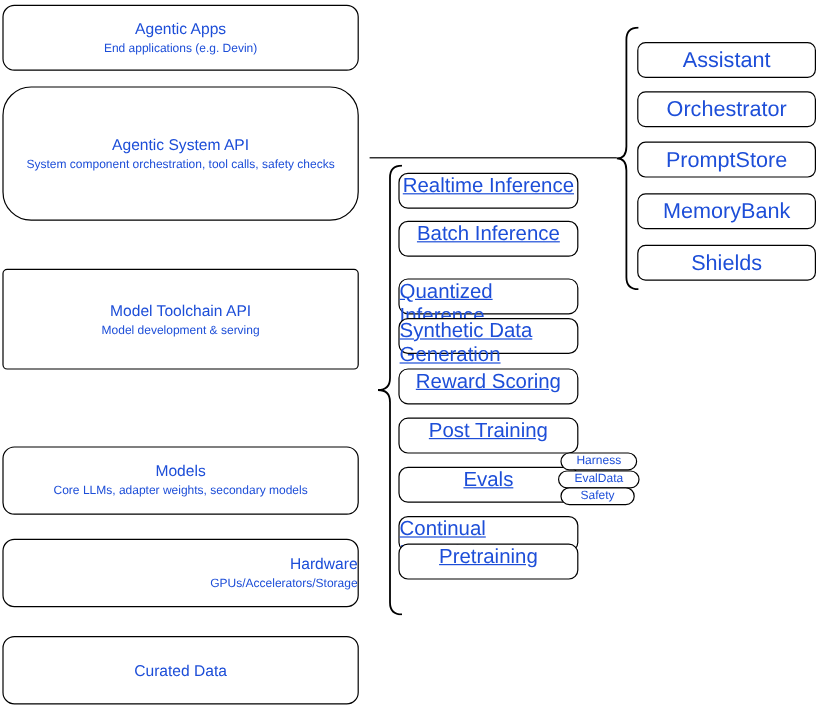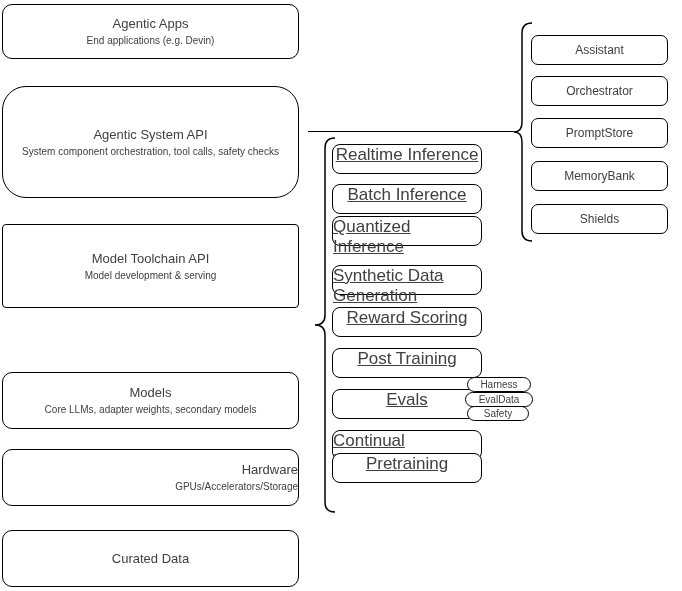--- a/index.html
+++ b/index.html
@@ -2,21 +2,21 @@
 <html><head>
 <meta charset="utf-8">
 <style>
   html, body { margin:0; padding:0; background:#ffffff; }
   .canvas {
     position: relative;
     width: 682px;
     height: 591px;
     background: #ffffff;
     font-family: "Liberation Sans", sans-serif;
-    color: #404040;
+    color: #1d4ed8;
     overflow: hidden;
   }
 
   
   .panel {
     position: absolute;
     left: 2px;
     width: 297px;
     background: #ffffff;
     border: 1.5px solid #000000;
@@ -24,21 +24,21 @@
     display: flex;
     flex-direction: column;
     align-items: center;
     justify-content: center;
     text-align: center;
     gap: 3px;
   }
   .panel .t { font-size: 13px; line-height: 16px; }
   .panel .s { font-size: 10px; line-height: 12px; }
   #apps     { top: 4px;   height: 55px;  border-radius: 10px; }
-  #sysapi   { top: 86px;  height: 112px; border-radius: 24px; }
+  #sysapi   { top: 72px;  height: 112px; border-radius: 24px; }
   #toolapi  { top: 224px; height: 84px; border-radius: 4px; }
   #models   { top: 372px; height: 57px;  border-radius: 10px; align-items: center; }
   #hardware { top: 449px; height: 57px;  border-radius: 10px; align-items: flex-end; }
   #curated  { top: 530px; height: 57px;  border-radius: 10px; }
 
   
   .mbox {
     position: absolute;
     left: 332px;
     width: 150px;
@@ -47,21 +47,21 @@
     border: 1.5px solid #000000;
     border-radius: 8px;
     box-sizing: border-box;
     display: flex;
     align-items: flex-start;
     justify-content: center;
     font-size: 17px;
     z-index: 1;
     text-decoration: underline;
   }
-  .m1{top:144px} .m2{top:184px} .m3{top:216px} .m4{top:265px} .m5{top:307px}
+  .m1{top:144px} .m2{top:184px} .m3{top:232px} .m4{top:265px} .m5{top:307px}
   .m6{top:348px} .m7{top:389px} .m8{top:430px} .m9{top:453px}
 
   
   .pill {
     position: absolute;
     height: 15px;
     background: #ffffff;
     border: 1.5px solid #000000;
     border-radius: 8px;
     box-sizing: border-box;
@@ -73,30 +73,30 @@
     text-align: center;
   }
   .p1 { left: 467px; top: 377px; width: 64px; }
   .p2 { left: 465px; top: 392px; width: 68px; }
   .p3 { left: 467px; top: 406px; width: 62px; }
 
   
   .rbox {
     position: absolute;
     left: 531px;
-    width: 137px;
+    width: 149px;
     height: 30px;
     background: #ffffff;
     border: 1.5px solid #000000;
     border-radius: 7px;
     box-sizing: border-box;
     display: flex;
     align-items: center;
     justify-content: center;
-    font-size: 12px;
+    font-size: 18px;
   }
   .r1{top:35px} .r2{top:76px} .r3{top:118px} .r4{top:161px} .r5{top:204px}
 
   
   .connector {
     position: absolute;
     left: 308px;
     top: 131px;
     width: 206px;
     height: 0;

